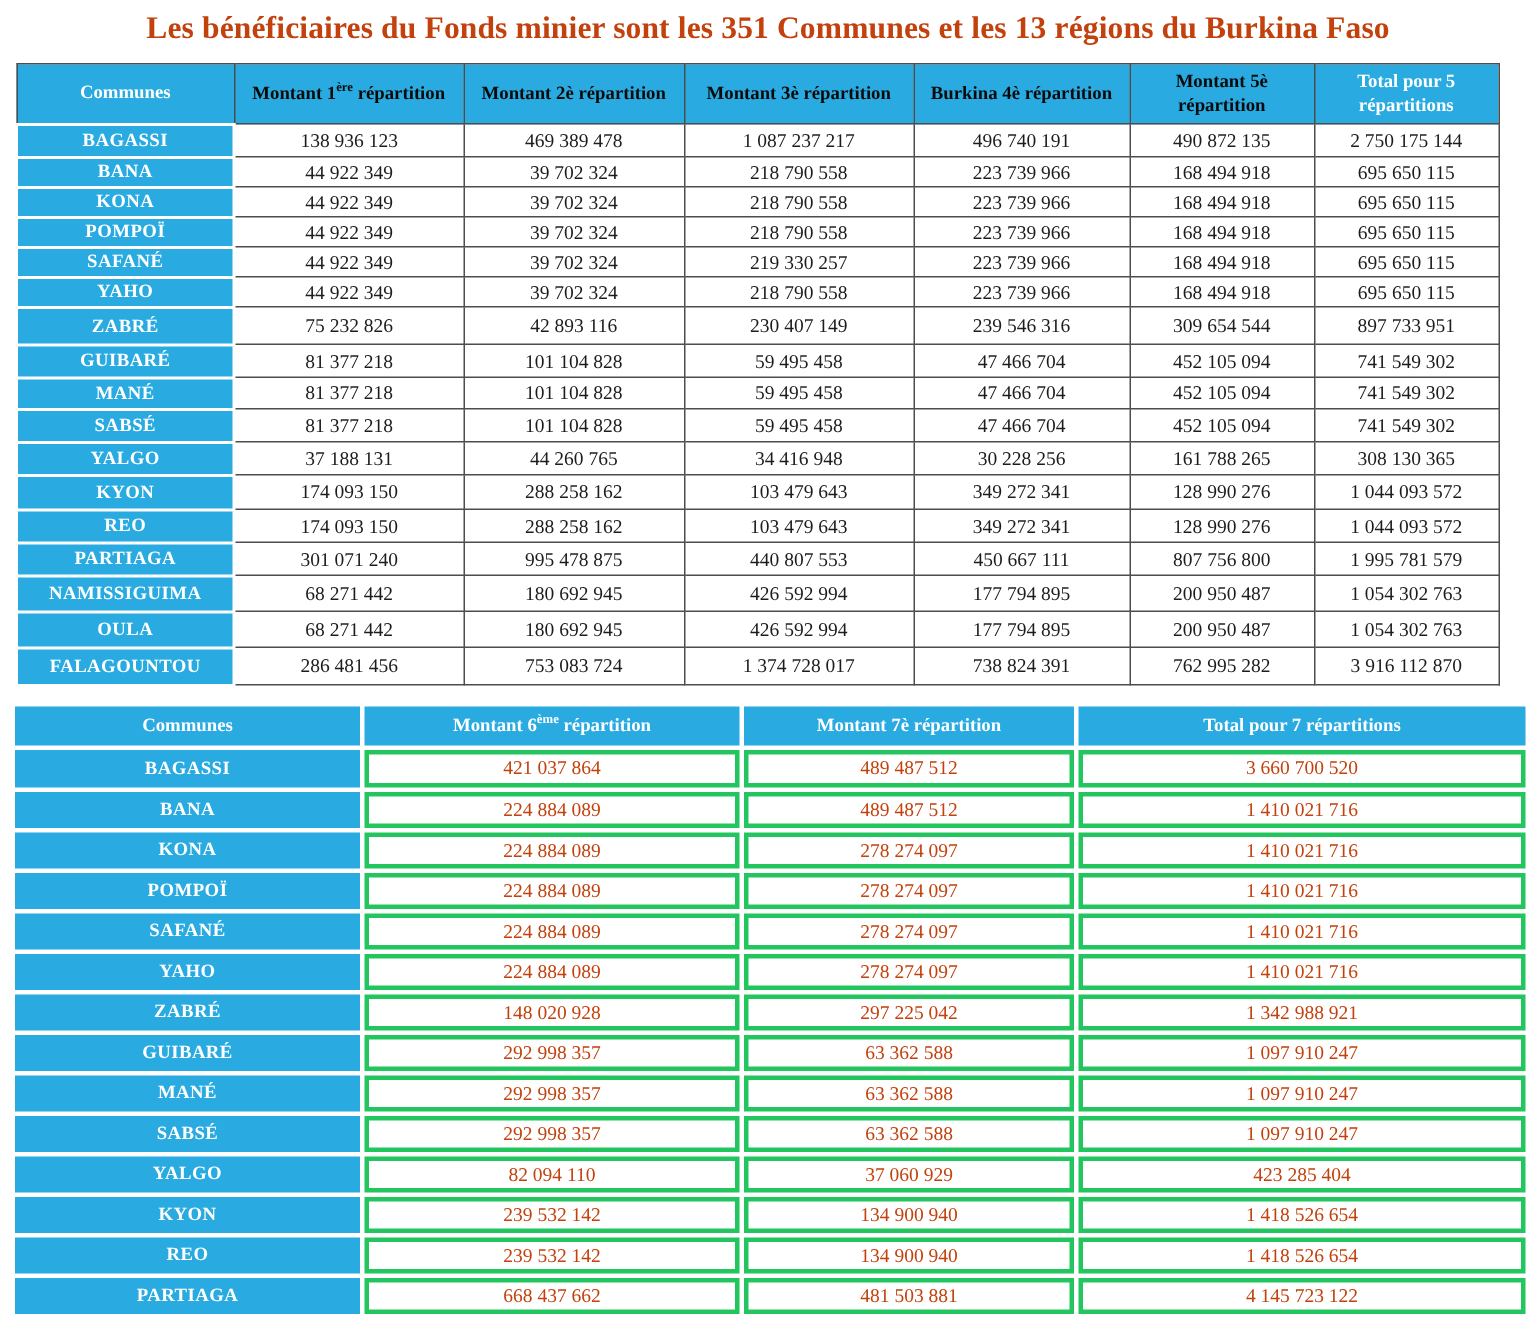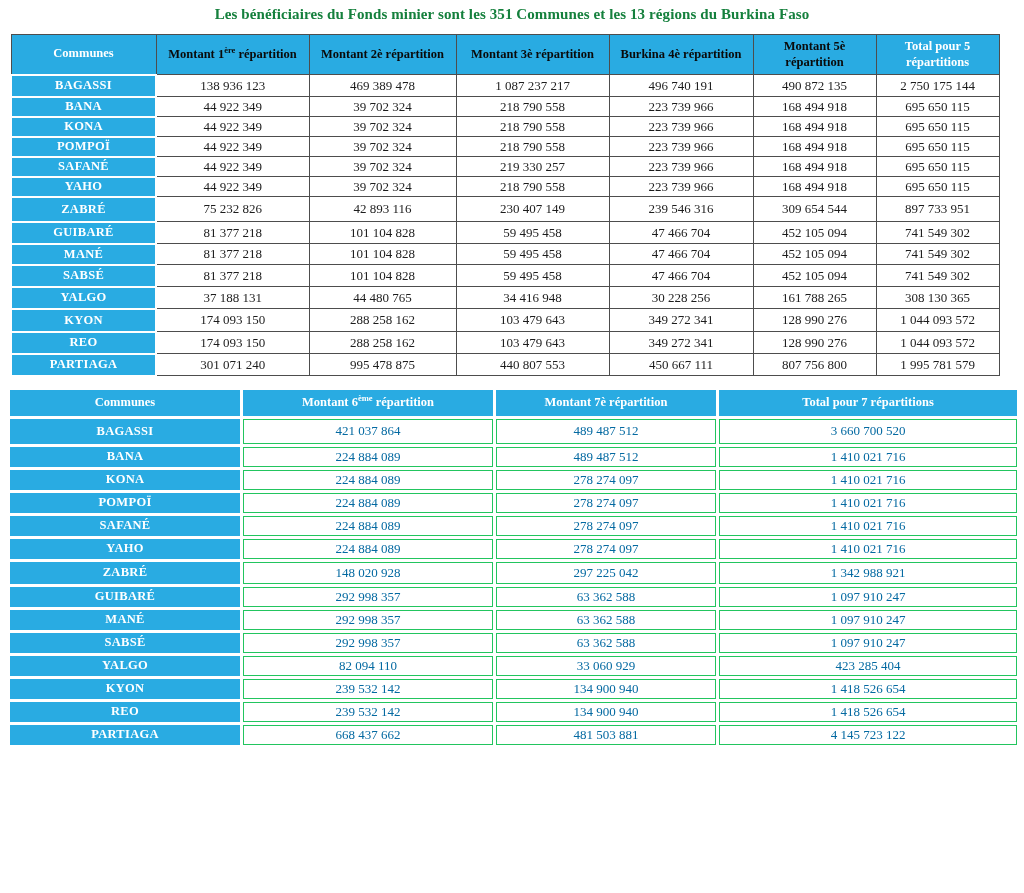--- a/index.html
+++ b/index.html
@@ -8,22 +8,22 @@
     background: #ffffff;
     width: 1024px;
     height: 893px;
     overflow: hidden;
     font-family: "Liberation Serif", serif;
   }
   .page { width: 1024px; height: 893px; position: relative; }
   .doc-title {
     text-align: center;
     font-weight: bold;
-    font-size: 15px;
-    color: #15803d;
+    font-size: 21px;
+    color: #c2410c;
     padding-top: 6px;
     letter-spacing: 0.1px;
   }
   table { border-collapse: collapse; table-layout: fixed; }
 
   
   #table1 { margin: 11px 0 0 10px; width: 988px; }
   #table1 th {
     background: #29ABE2;
     border: 1px solid #4d4d4d;
@@ -68,24 +68,24 @@
   }
   #table2 td.commune {
     background: #29ABE2;
     color: #ffffff;
     font-weight: bold;
     font-size: 12.5px;
     text-align: center;
     letter-spacing: 0.3px;
   }
   #table2 td.val {
-    border: 1px solid #22c55e;
+    border: 3px solid #22c55e;
     text-align: center;
     font-size: 13px;
-    color: #0369a1;
+    color: #c2410c;
     background: #ffffff;
   }
   sup { font-size: 8.5px; vertical-align: super; line-height: 0; }
 </style>
 </head>
 <body>
 
 <div class="page">
   <div class="doc-title">Les bénéficiaires du Fonds minier sont les 351 Communes et les 13 régions du Burkina Faso</div>
 
@@ -197,21 +197,21 @@
           <td class="val">81 377 218</td>
           <td class="val">101 104 828</td>
           <td class="val">59 495 458</td>
           <td class="val">47 466 704</td>
           <td class="val">452 105 094</td>
           <td class="val">741 549 302</td>
         </tr>
         <tr style="height: 22px;">
           <td class="commune">YALGO</td>
           <td class="val">37 188 131</td>
-          <td class="val">44 480 765</td>
+          <td class="val">44 260 765</td>
           <td class="val">34 416 948</td>
           <td class="val">30 228 256</td>
           <td class="val">161 788 265</td>
           <td class="val">308 130 365</td>
         </tr>
         <tr style="height: 23px;">
           <td class="commune">KYON</td>
           <td class="val">174 093 150</td>
           <td class="val">288 258 162</td>
           <td class="val">103 479 643</td>
@@ -229,20 +229,47 @@
           <td class="val">1 044 093 572</td>
         </tr>
         <tr style="height: 22px;">
           <td class="commune">PARTIAGA</td>
           <td class="val">301 071 240</td>
           <td class="val">995 478 875</td>
           <td class="val">440 807 553</td>
           <td class="val">450 667 111</td>
           <td class="val">807 756 800</td>
           <td class="val">1 995 781 579</td>
+        </tr>
+        <tr style="height: 24px;">
+          <td class="commune">NAMISSIGUIMA</td>
+          <td class="val">68 271 442</td>
+          <td class="val">180 692 945</td>
+          <td class="val">426 592 994</td>
+          <td class="val">177 794 895</td>
+          <td class="val">200 950 487</td>
+          <td class="val">1 054 302 763</td>
+        </tr>
+        <tr style="height: 24px;">
+          <td class="commune">OULA</td>
+          <td class="val">68 271 442</td>
+          <td class="val">180 692 945</td>
+          <td class="val">426 592 994</td>
+          <td class="val">177 794 895</td>
+          <td class="val">200 950 487</td>
+          <td class="val">1 054 302 763</td>
+        </tr>
+        <tr style="height: 25px;">
+          <td class="commune">FALAGOUNTOU</td>
+          <td class="val">286 481 456</td>
+          <td class="val">753 083 724</td>
+          <td class="val">1 374 728 017</td>
+          <td class="val">738 824 391</td>
+          <td class="val">762 995 282</td>
+          <td class="val">3 916 112 870</td>
         </tr>
       </tbody>
   </table>
 
   <table id="table2">
     <colgroup>
         <col style="width: 230px;">
         <col style="width: 250px;">
         <col style="width: 220px;">
         <col style="width: 298px;">
@@ -312,21 +339,21 @@
         </tr>
         <tr style="height: 17px;">
           <td class="commune">SABSÉ</td>
           <td class="val">292 998 357</td>
           <td class="val">63 362 588</td>
           <td class="val">1 097 910 247</td>
         </tr>
         <tr style="height: 17px;">
           <td class="commune">YALGO</td>
           <td class="val">82 094 110</td>
-          <td class="val">33 060 929</td>
+          <td class="val">37 060 929</td>
           <td class="val">423 285 404</td>
         </tr>
         <tr style="height: 18px;">
           <td class="commune">KYON</td>
           <td class="val">239 532 142</td>
           <td class="val">134 900 940</td>
           <td class="val">1 418 526 654</td>
         </tr>
         <tr style="height: 15px;">
           <td class="commune">REO</td>

